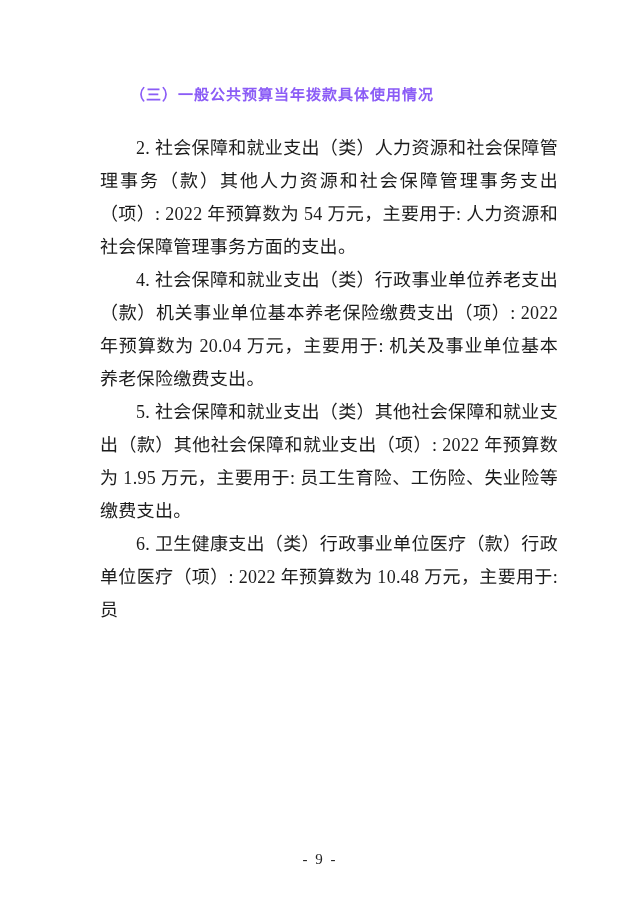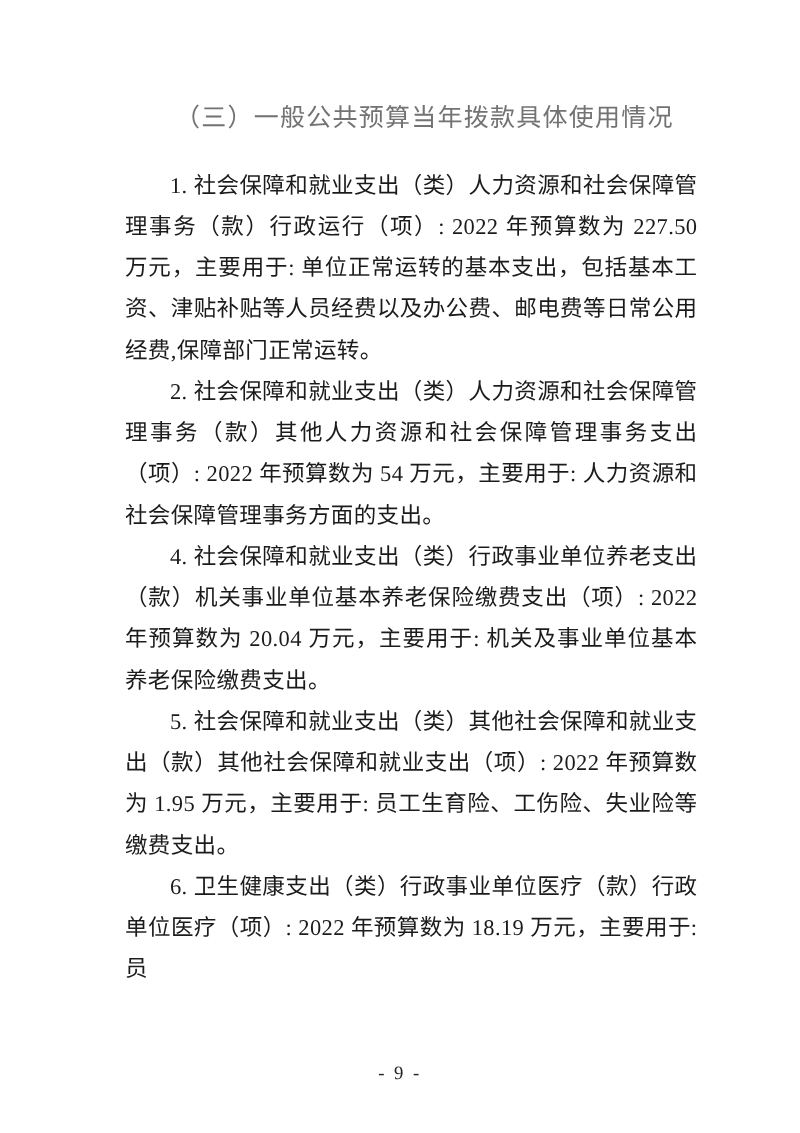--- a/index.html
+++ b/index.html
@@ -16,27 +16,27 @@
     font-family: "Liberation Serif", "DejaVu Serif", serif;
     color: #1b1b1b;
   }
   .content {
     position: absolute;
     left: 100px;
     top: 80px;
     width: 458px;
   }
   .heading {
-    font-size: 20px;
+    font-size: 15px;
     line-height: 30px;
-    font-weight: normal;
+    font-weight: bold;
     text-indent: 2em;
     margin: 0 0 22px 0;
     letter-spacing: 1px;
-    color: #737373;
+    color: #8b5cf6;
   }
   .body-text p {
     margin: 0;
     font-size: 18px;
     line-height: 33px;
     text-align: justify;
     text-indent: 2em;
     letter-spacing: 0.3px;
     word-break: break-all;
   }
@@ -51,21 +51,20 @@
     color: #222222;
   }
 </style>
 </head>
 <body>
 
 <div class="page">
   <div class="content">
     <h1 class="heading">（三）一般公共预算当年拨款具体使用情况</h1>
     <div class="body-text">
-      <p>1. 社会保障和就业支出（类）人力资源和社会保障管理事务（款）行政运行（项）: 2022 年预算数为 227.50 万元，主要用于: 单位正常运转的基本支出，包括基本工资、津贴补贴等人员经费以及办公费、邮电费等日常公用经费,保障部门正常运转。</p>
       <p>2. 社会保障和就业支出（类）人力资源和社会保障管理事务（款）其他人力资源和社会保障管理事务支出（项）: 2022 年预算数为 54 万元，主要用于: 人力资源和社会保障管理事务方面的支出。</p>
       <p>4. 社会保障和就业支出（类）行政事业单位养老支出（款）机关事业单位基本养老保险缴费支出（项）: 2022 年预算数为 20.04 万元，主要用于: 机关及事业单位基本养老保险缴费支出。</p>
       <p>5. 社会保障和就业支出（类）其他社会保障和就业支出（款）其他社会保障和就业支出（项）: 2022 年预算数为 1.95 万元，主要用于: 员工生育险、工伤险、失业险等缴费支出。</p>
-      <p>6. 卫生健康支出（类）行政事业单位医疗（款）行政单位医疗（项）: 2022 年预算数为 18.19 万元，主要用于: 员</p>
+      <p>6. 卫生健康支出（类）行政事业单位医疗（款）行政单位医疗（项）: 2022 年预算数为 10.48 万元，主要用于: 员</p>
     </div>
   </div>
   <div class="footer">- 9 -</div>
 </div>
 
 </body></html>

